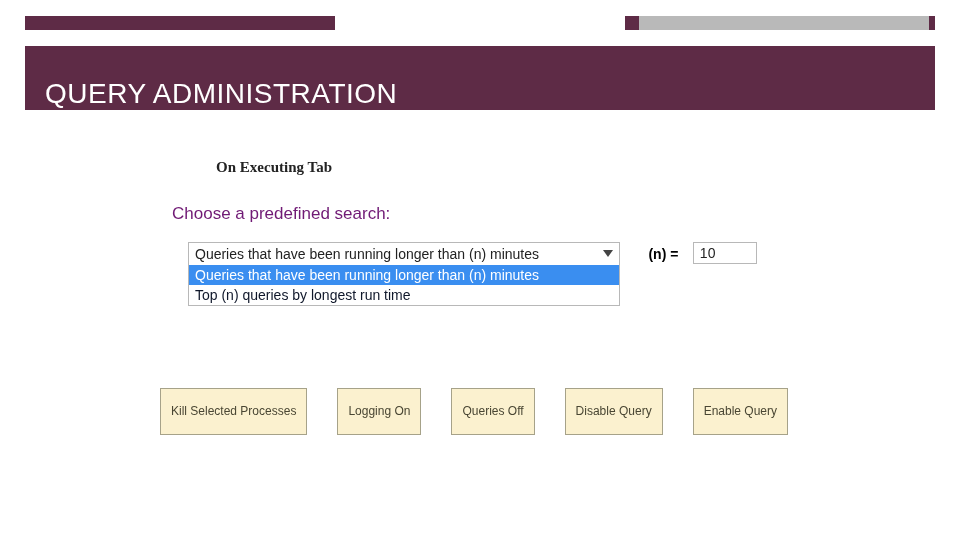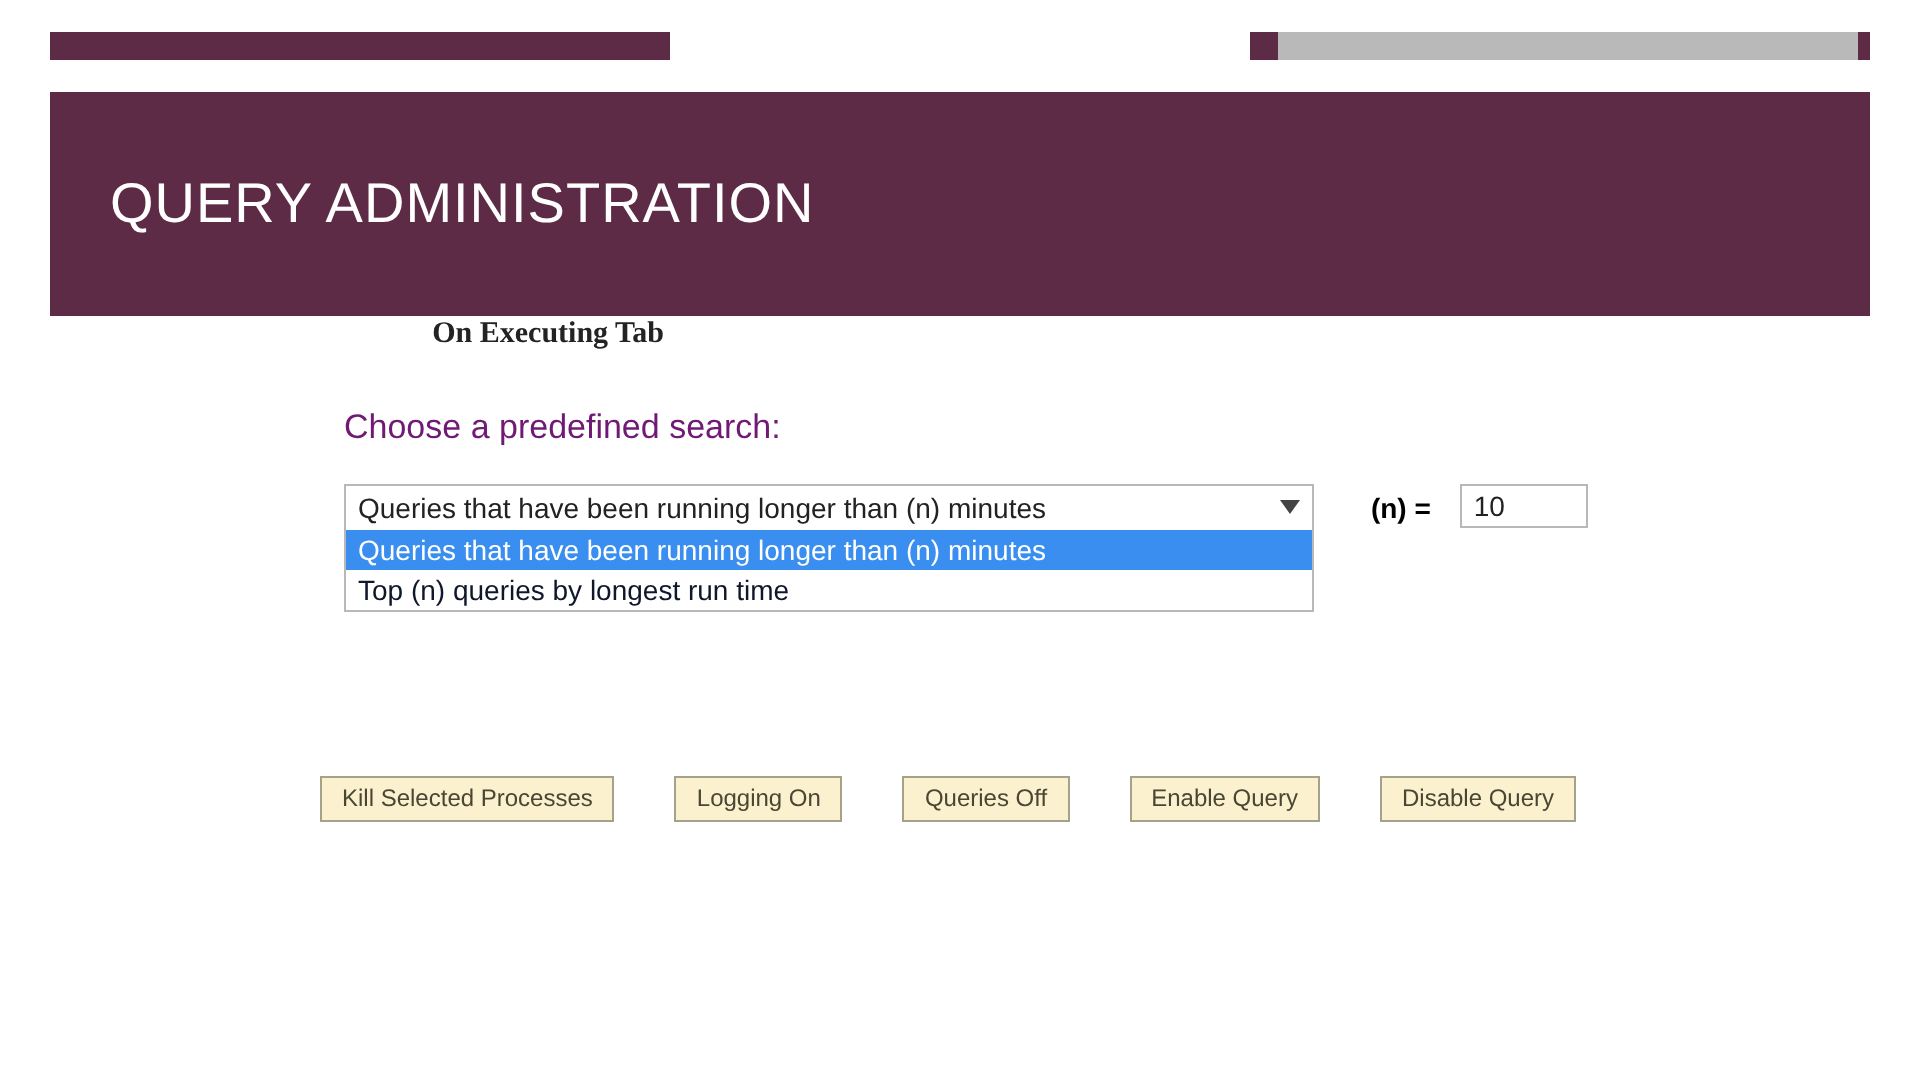--- a/index.html
+++ b/index.html
@@ -27,25 +27,25 @@
   .stripe-3 { flex: 0 0 14px;  background: #5e2b46; }
   .stripe-4 { flex: 0 0 290px; background: #b9b9b9; }
   .stripe-5 { flex: 1 1 auto;  background: #5e2b46; }
 
   
   .title-band {
     position: absolute;
     left: 25px;
     right: 25px;
     top: 46px;
-    height: 112px;
+    height: 64px;
     background: #5e2b46;
     display: flex;
-    align-items: center;
-    padding-left: 30px;
+    align-items: flex-end;
+    padding-left: 20px;
     box-sizing: border-box;
   }
   .title-band .title-text {
     color: #fff;
     font-size: 28px;
     letter-spacing: 0.5px;
     font-family: "Segoe UI", Arial, sans-serif;
     font-weight: 400;
   }
 
@@ -74,23 +74,24 @@
   .panel-heading {
     font-size: 17px;
     font-weight: normal;
     color: #701a75;
     margin: 6px 0 18px 0;
   }
 
   
   .dropdown {
     position: relative;
-    width: 485px;
+    width: 432px;
     display: inline-block;
     vertical-align: top;
+    margin-left: 16px;
   }
   .dropdown .dd-selected {
     border: 1px solid #b8b8b8;
     background: #fff;
     height: 22px;
     line-height: 22px;
     font-size: 14px;
     padding: 0 24px 0 6px;
     position: relative;
     cursor: pointer;
@@ -158,21 +159,21 @@
     top: 388px;
     display: flex;
     gap: 30px;
     align-items: flex-start;
   }
   .action-btn {
     background: #fbf1cf;
     border: 1px solid #a6a289;
     color: #494633;
     font-size: 12px;
-    padding: 3px 10px;
+    padding: 15px 10px;
     line-height: 15px;
     cursor: pointer;
     font-family: Arial, Helvetica, sans-serif;
   }
 </style>
 </head>
 <body>
 
 <div class="top-stripes">
   <div class="stripe-1"></div>
@@ -205,15 +206,15 @@
   <span class="n-wrap">
     <span class="n-label">(n) =</span>
     <input class="n-input" type="text" value="10" style="">
   </span>
 </div>
 
 <div class="actions">
   <button class="action-btn">Kill Selected Processes</button>
   <button class="action-btn">Logging On</button>
   <button class="action-btn">Queries Off</button>
+  <button class="action-btn">Disable Query</button>
   <button class="action-btn">Enable Query</button>
-  <button class="action-btn">Disable Query</button>
 </div>
 
 </body></html>

